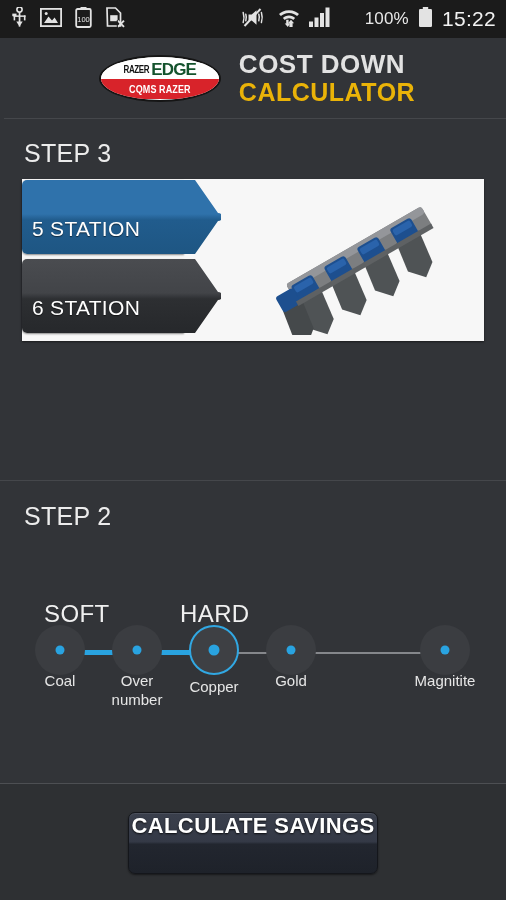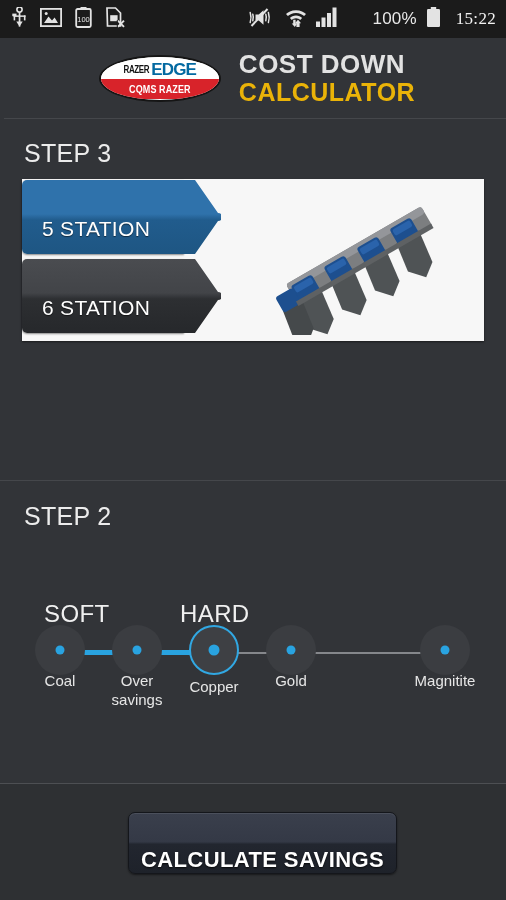--- a/index.html
+++ b/index.html
@@ -20,22 +20,22 @@
   }
   .sb-left { display: flex; align-items: center; gap: 13px; }
   .sb-right { margin-left: auto; display: flex; align-items: center; gap: 9px; }
   .sb-ico { display: block; }
   .sb-pct {
     color: #e8e8e8; font-size: 17px; letter-spacing: .2px;
     font-family: "Liberation Sans", sans-serif;
     margin-left: 25px;
   }
   .sb-clock {
-    color: #f2f2f2; font-size: 17px; letter-spacing: .3px; margin-left: 6px;
-    font-family: Liberation Serif, serif;
+    color: #f2f2f2; font-size: 21px; letter-spacing: .3px; margin-left: 0;
+    font-family: Liberation Sans, sans-serif;
   }
 
   
   .header {
     position: absolute; top: 38px; left: 4px; width: 506px; height: 81px;
     background: #323438;
     display: flex; align-items: center; justify-content: center;
     border-bottom: 1px solid #45474b;
   }
   .logo {
@@ -49,21 +49,21 @@
   .logo-top {
     height: 52%; background: #ffffff;
     display: flex; align-items: center; justify-content: center;
     gap: 2px; padding-top: 3px;
   }
   .logo-razer {
     font-size: 8px; font-weight: bold; color: #111; letter-spacing: -0.4px;
     transform: scaleY(1.25); font-family: "Liberation Sans", sans-serif;
   }
   .logo-edge {
-    font-size: 17px; font-weight: bold; color: #0369a1; letter-spacing: -0.8px;
+    font-size: 17px; font-weight: bold; color: #14532d; letter-spacing: -0.8px;
     font-family: "Liberation Sans", sans-serif; line-height: 1;
   }
   .logo-bot {
     height: 48%; background: #d8232a;
     display: flex; align-items: center; justify-content: center;
   }
   .logo-cqms {
     font-size: 9px; font-weight: bold; color: #fff; letter-spacing: 0.1px;
     transform: scaleY(1.2); font-family: "Liberation Sans", sans-serif;
   }
@@ -101,21 +101,21 @@
   }
   .prod-img { position: absolute; right: 22px; top: 6px; }
   .stations { position: absolute; left: 22px; top: 180px; z-index: 3; }
   .st-btn {
     position: relative; width: 162px; height: 74px; margin-bottom: 5px;
     display: flex; align-items: center;
     border-radius: 5px 0 0 5px;
     cursor: pointer;
   }
   .st-btn .lbl {
-    color: #fff; font-size: 21px; padding-left: 20px; letter-spacing: .3px;
+    color: #fff; font-size: 21px; padding-left: 10px; letter-spacing: .3px;
     text-shadow: 0 1px 1px rgba(0,0,0,.55);
     font-family: "Liberation Sans", sans-serif; z-index: 2; margin-top: 24px;
   }
   .st-on { background: linear-gradient(to bottom,#2f72ab 0%,#2f72ab 46%,#215c8d 54%,#1e5683 100%);
            box-shadow: 0 1px 2px rgba(0,0,0,.45); }
   .st-off { background: linear-gradient(to bottom,#4a4c50 0%,#424448 46%,#2d2f32 54%,#26282b 100%);
             box-shadow: 0 1px 2px rgba(0,0,0,.45); }
   .arrow {
     position: absolute; left: 161px; top: 0; width: 38px; height: 74px;
   }
@@ -152,26 +152,26 @@
   }
   .node.sel .dot { width: 11px; height: 11px; }
   .node .cap {
     position: absolute; left: 50%; top: 44px; transform: translateX(-50%);
     color: #e6e6e6; font-size: 15px; white-space: nowrap; text-align: center;
     line-height: 1.25; font-family: "Liberation Sans", sans-serif;
   }
 
   
   .calc-btn {
-    position: absolute; left: 128px; top: 812px; width: 269px; height: 62px;
+    position: absolute; left: 128px; top: 812px; width: 250px; height: 62px;
     border-radius: 7px;
     background: linear-gradient(to bottom,#3a3f4c 0%,#343946 48%,#22262f 52%,#1e222a 100%);
     border: 1px solid #14161b;
     box-shadow: inset 0 1px 0 rgba(255,255,255,.09), 0 1px 2px rgba(0,0,0,.5);
-    display: flex; align-items: flex-end; justify-content: center;
+    display: flex; align-items: flex-start; justify-content: center;
     cursor: pointer;
   }
   .calc-btn span {
     color: #ffffff; font-size: 22px; font-weight: bold; letter-spacing: .4px;
     text-shadow: 0 1px 2px rgba(0,0,0,.8);
     font-family: "Liberation Sans", sans-serif;
   }
 </style>
 </head>
 <body>
@@ -381,21 +381,21 @@
 
     <div class="node" style="left:38px;width:44px;height:44px">
       <span class="halo"></span>
       <span class="dot"></span>
       <span class="cap">Coal</span>
     </div>
 
     <div class="node" style="left:115px;width:44px;height:44px">
       <span class="halo"></span>
       <span class="dot"></span>
-      <span class="cap"><span>Over</span><br><span>savings</span></span>
+      <span class="cap"><span>Over</span><br><span>number</span></span>
     </div>
 
     <div class="node sel" style="left:192px;width:44px;height:44px">
       <span class="halo"></span>
       <span class="dot"></span>
       <span class="cap" style="top:50px">Copper</span>
     </div>
 
     <div class="node" style="left:269px;width:44px;height:44px">
       <span class="halo"></span>

